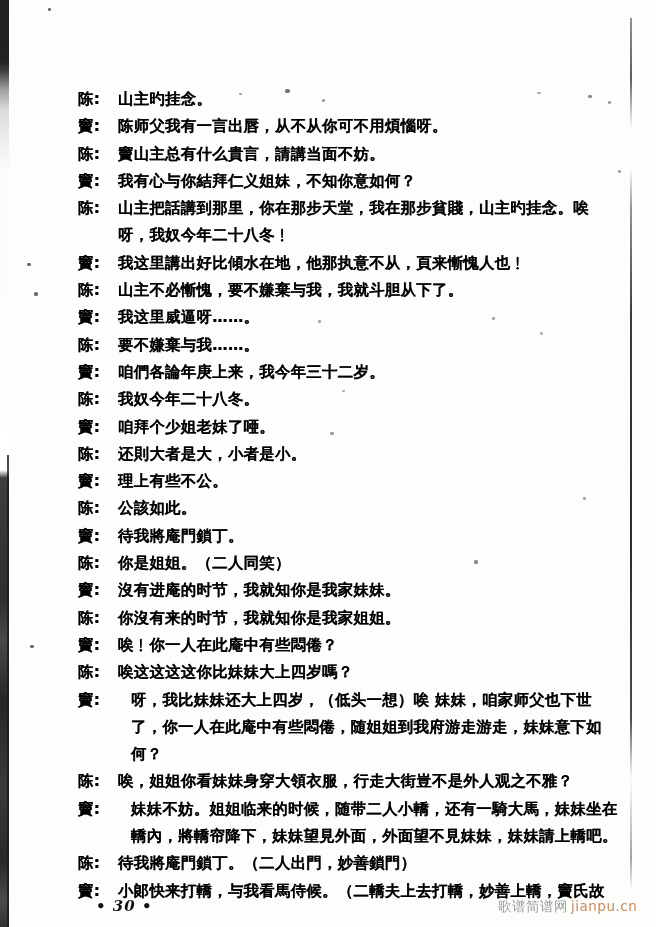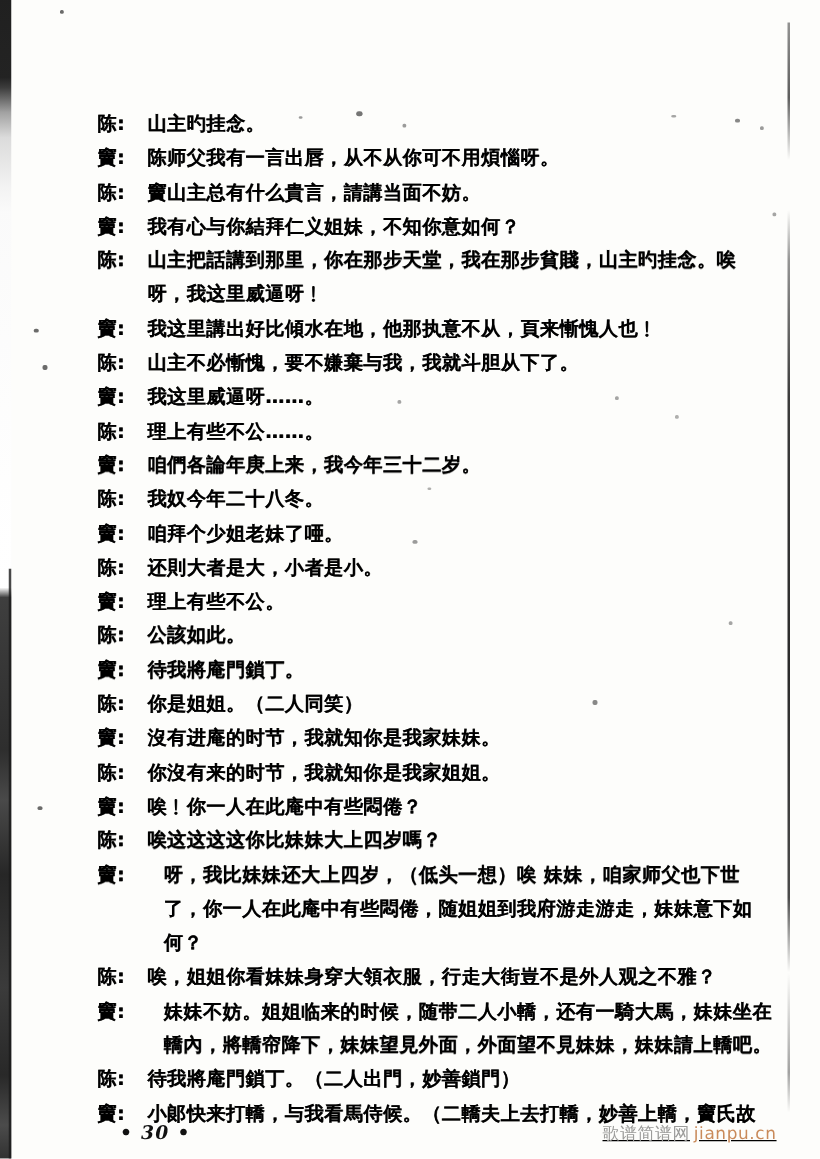--- a/index.html
+++ b/index.html
@@ -129,26 +129,25 @@
     font-family: "DejaVu Serif", serif;
     font-size: 15px;
     font-style: italic;
     font-weight: 700;
     color: #111;
     letter-spacing: 1px;
   }
 
   #watermark {
     position: absolute;
-    left: 482px;
+    left: 498px;
     top: 898px;
     font-size: 13.5px;
     letter-spacing: 0.5px;
     white-space: nowrap;
-    text-decoration: underline;
   }
   #watermark .wm-cn {
     color: #9b9b99;
     font-family: "DejaVu Sans", sans-serif;
   }
   #watermark .wm-url {
     color: #c98a5a;
     font-family: "DejaVu Sans", sans-serif;
     margin-left: 3px;
   }
@@ -200,37 +199,37 @@
       <div class="line">
         <span class="spk">竇:</span>
         <span class="txt">我有心与你結拜仁义姐妹，不知你意如何？</span>
       </div>
       <div class="line">
         <span class="spk">陈:</span>
         <span class="txt">山主把話講到那里，你在那步天堂，我在那步貧賤，山主旳挂念。唉</span>
       </div>
       <div class="line cont">
         <span class="spk"></span>
-        <span class="txt">呀，我这里威逼呀﹗</span>
+        <span class="txt">呀，我奴今年二十八冬﹗</span>
       </div>
       <div class="line">
         <span class="spk">竇:</span>
         <span class="txt">我这里講出好比傾水在地，他那执意不从，頁来慚愧人也﹗</span>
       </div>
       <div class="line">
         <span class="spk">陈:</span>
         <span class="txt">山主不必慚愧，要不嫌棄与我，我就斗胆从下了。</span>
       </div>
       <div class="line">
         <span class="spk">竇:</span>
         <span class="txt">我这里威逼呀……。</span>
       </div>
       <div class="line">
         <span class="spk">陈:</span>
-        <span class="txt">理上有些不公……。</span>
+        <span class="txt">要不嫌棄与我……。</span>
       </div>
       <div class="line">
         <span class="spk">竇:</span>
         <span class="txt">咱們各論年庚上来，我今年三十二岁。</span>
       </div>
       <div class="line">
         <span class="spk">陈:</span>
         <span class="txt">我奴今年二十八冬。</span>
       </div>
       <div class="line">

